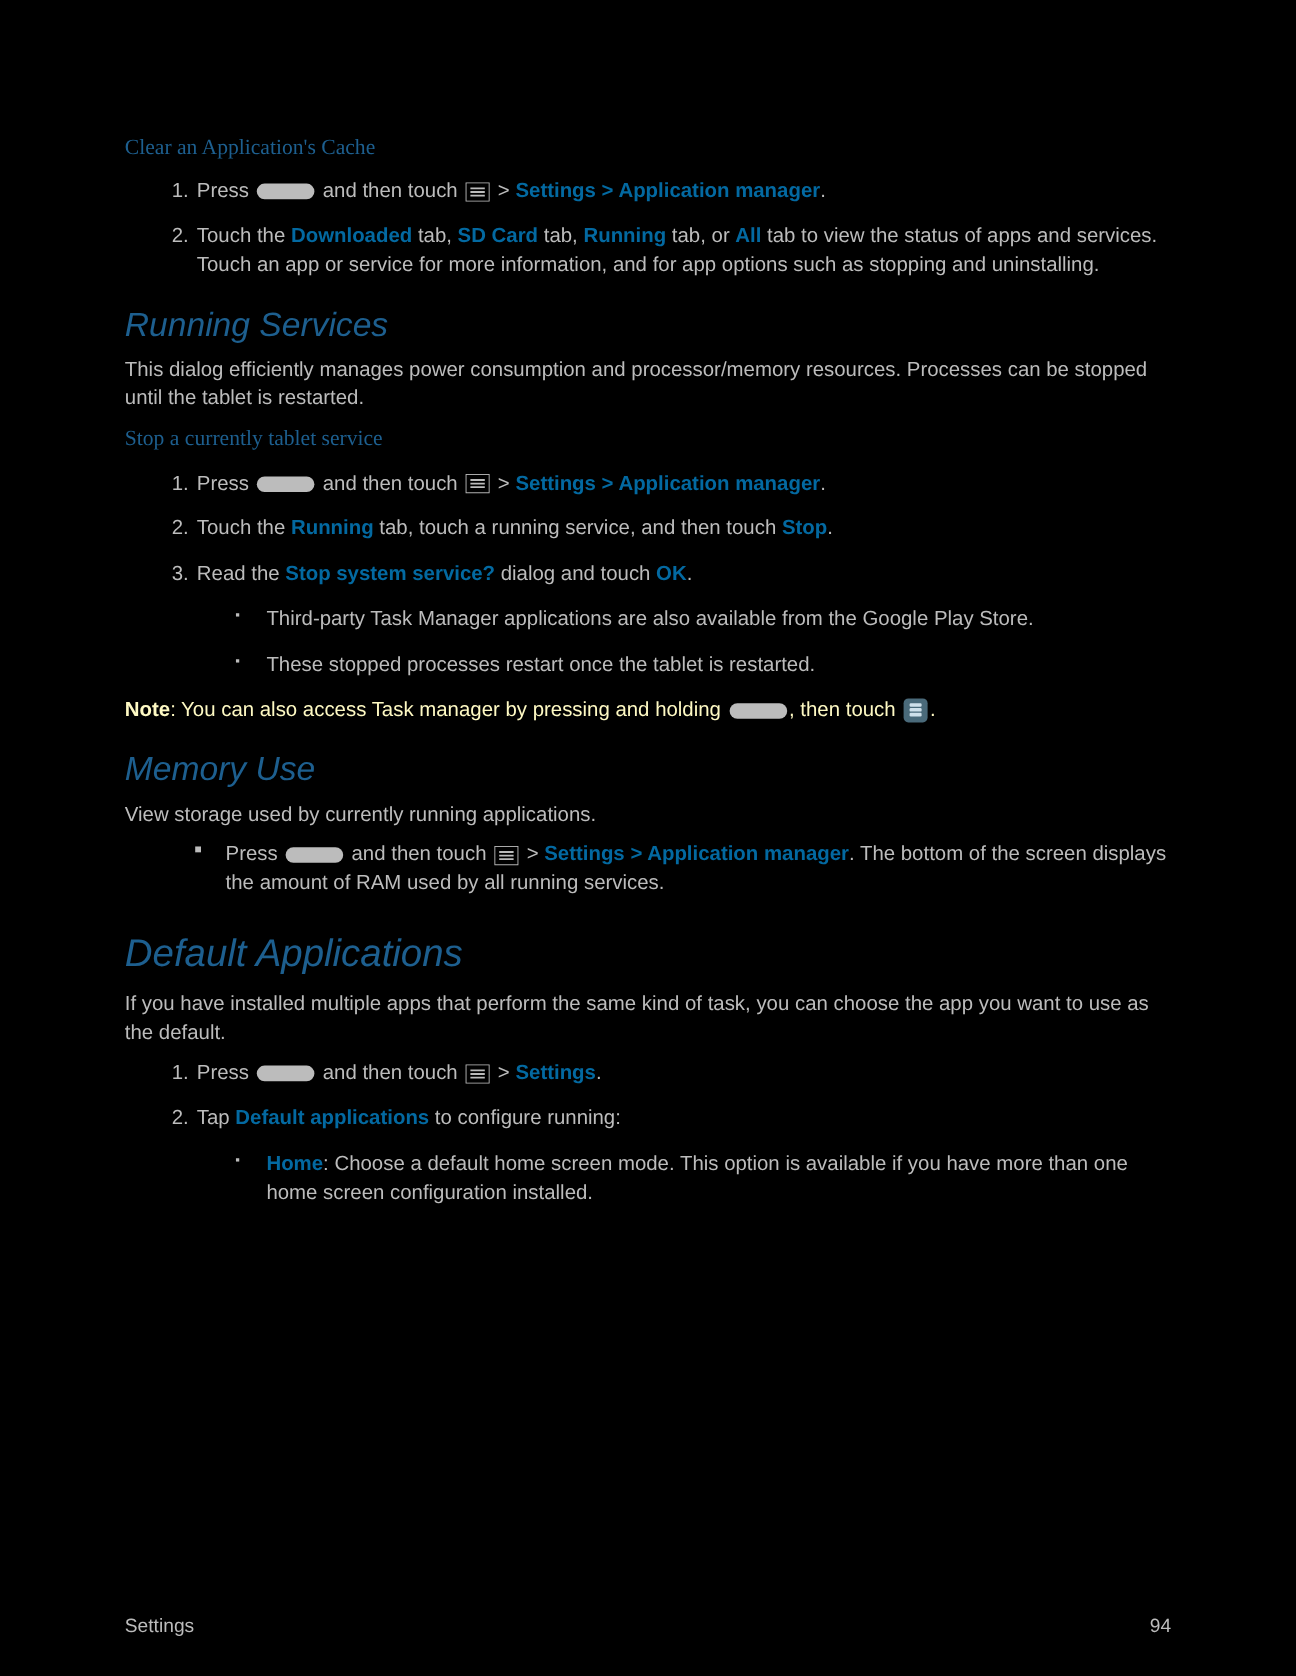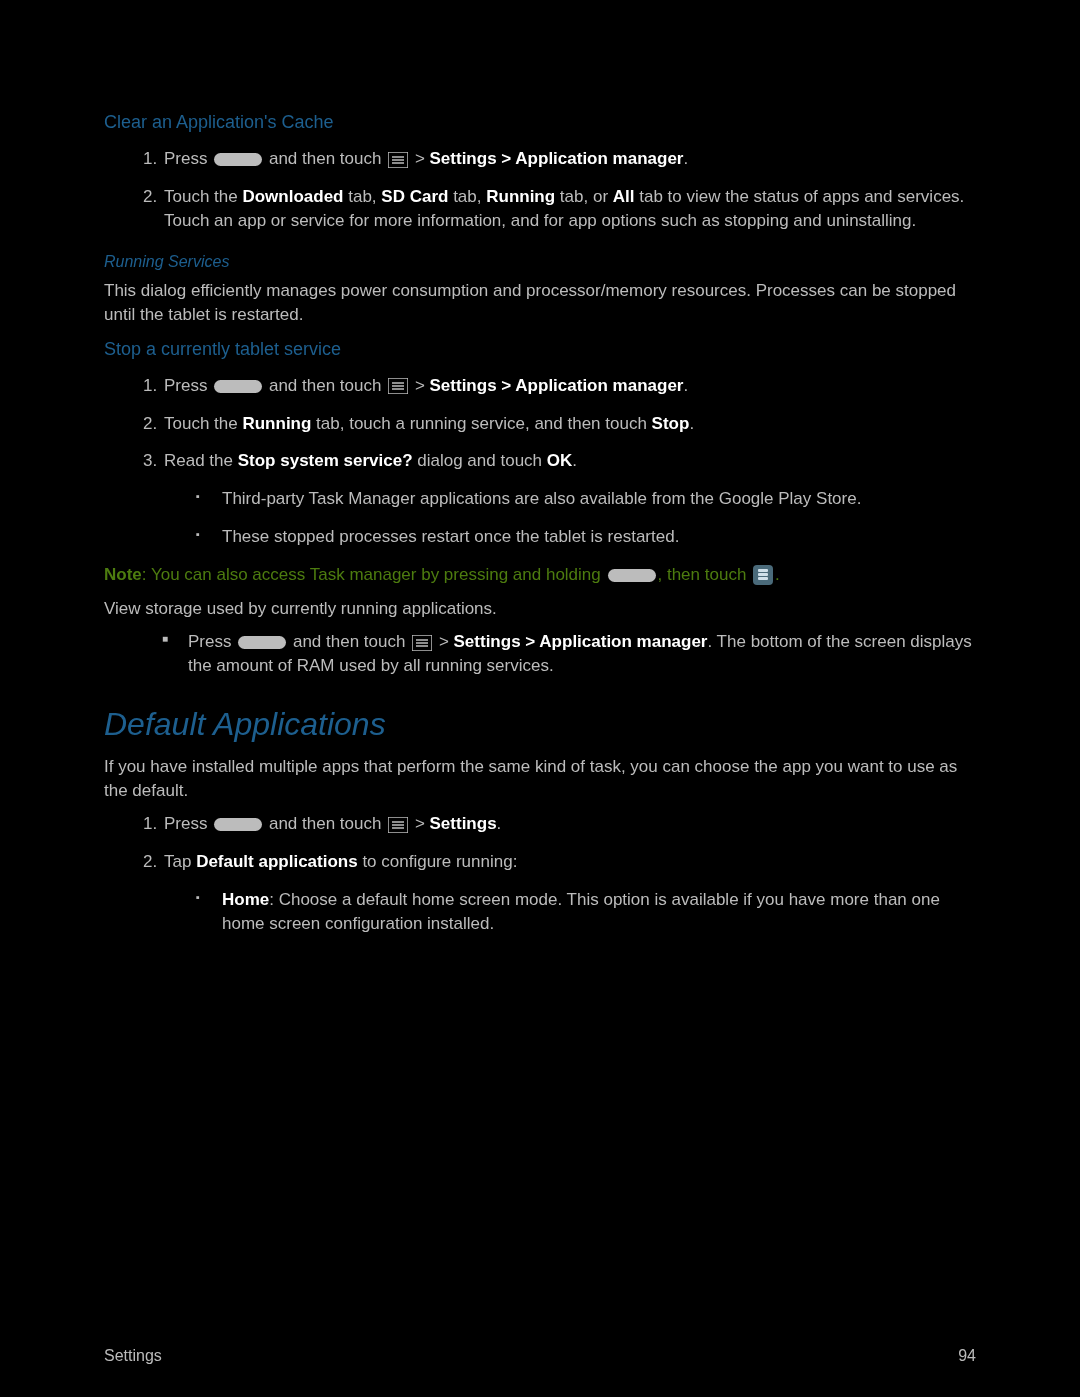--- a/index.html
+++ b/index.html
@@ -16,24 +16,25 @@
     padding: 110px 104px 30px 104px;
     box-sizing: border-box;
     min-height: 1397px;
     position: relative;
   }
   .h-sub {
     color: #1d5f8f;
     font-size: 18px;
     margin: 0 0 12px 0;
     font-weight: normal;
+    font-family: Liberation Serif, serif;
   }
   .h-section {
     color: #1d5f8f;
-    font-size: 16px;
+    font-size: 28px;
     font-style: italic;
     margin: 18px 0 6px 0;
     font-weight: normal;
   }
   .h-main {
     color: #1d5f8f;
     font-size: 32px;
     font-style: italic;
     margin: 24px 0 8px 0;
     font-weight: normal;
@@ -82,22 +83,22 @@
     margin-bottom: 14px;
   }
   ul.nested > li::before {
     content: "▪";
     position: absolute;
     left: 0;
     top: 2px;
     font-size: 11px;
     color: #bcbcbc;
   }
-  .bold { font-weight: bold; color: #ffffff; }
-  .note-green { color: #4d7c0f; }
+  .bold { font-weight: bold; color: #0369a1; }
+  .note-green { color: #fef9c3; }
   .icon-pill {
     display: inline-block;
     width: 48px;
     height: 13px;
     background: #bcbcbc;
     border-radius: 7px;
     vertical-align: middle;
     margin: 0 2px;
   }
   .icon-menu {
@@ -191,20 +192,21 @@
         <li><span>Third-party Task Manager applications are also available from the Google Play Store.</span></li>
         <li><span>These stopped processes restart once the tablet is restarted.</span></li>
       </ul>
     </li>
   </ol>
 
   <p class="body-text">
     <span class="note-green bold" style="font-weight:bold">Note</span><span class="note-green">: You can also access Task manager by pressing and holding </span><span class="icon-pill"></span><span class="note-green">, then touch </span><span class="icon-task"></span><span class="note-green">.</span>
   </p>
 
+  <div class="h-section">Memory Use</div>
   <p class="body-text">View storage used by currently running applications.</p>
   <ul class="square">
     <li>
       <span>Press </span>
       <span class="icon-pill"></span>
       <span> and then touch </span>
       <span class="icon-menu"><svg width="20" height="16" viewBox="0 0 20 16">
             <rect x="0" y="0" width="20" height="16" fill="none" stroke="#bcbcbc" stroke-width="1.5"></rect>
             <line x1="4" y1="5" x2="16" y2="5" stroke="#bcbcbc" stroke-width="1.5"></line>
             <line x1="4" y1="8" x2="16" y2="8" stroke="#bcbcbc" stroke-width="1.5"></line>

